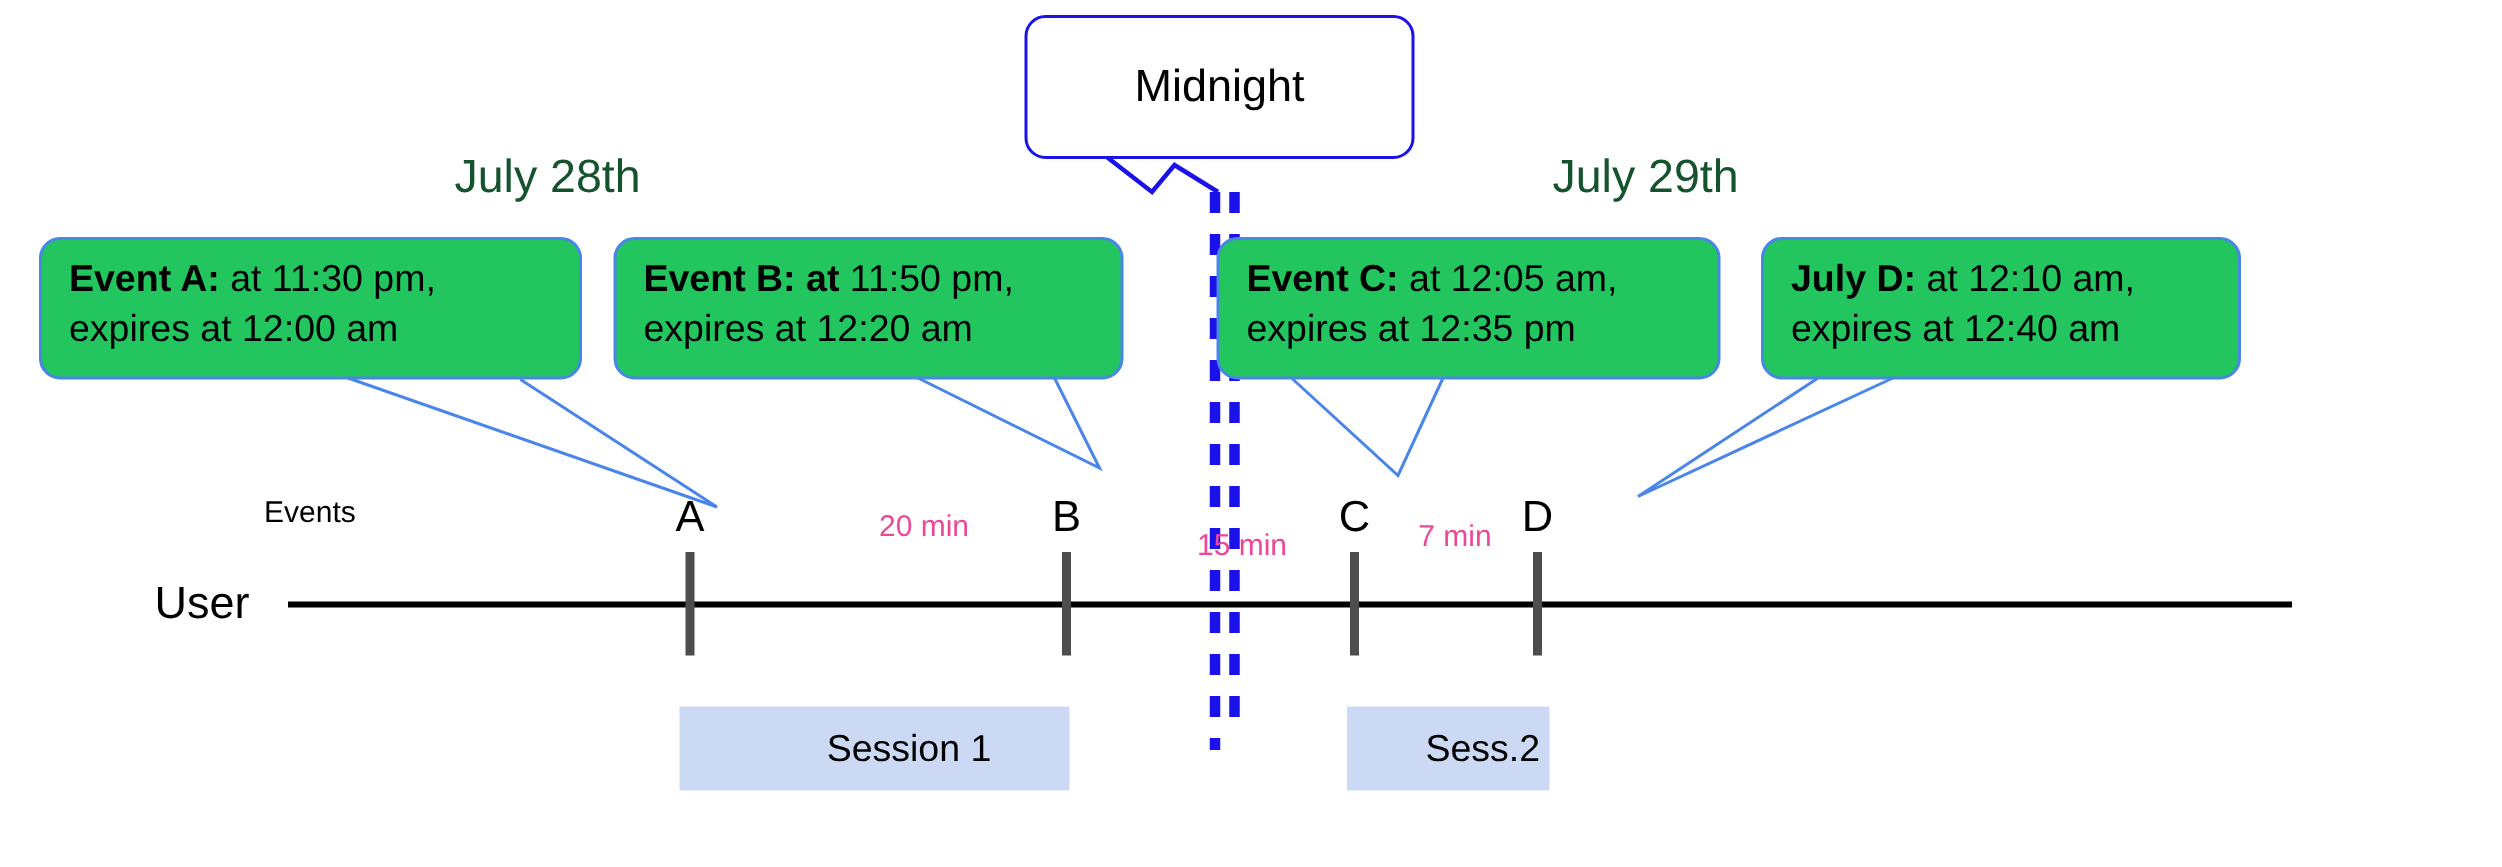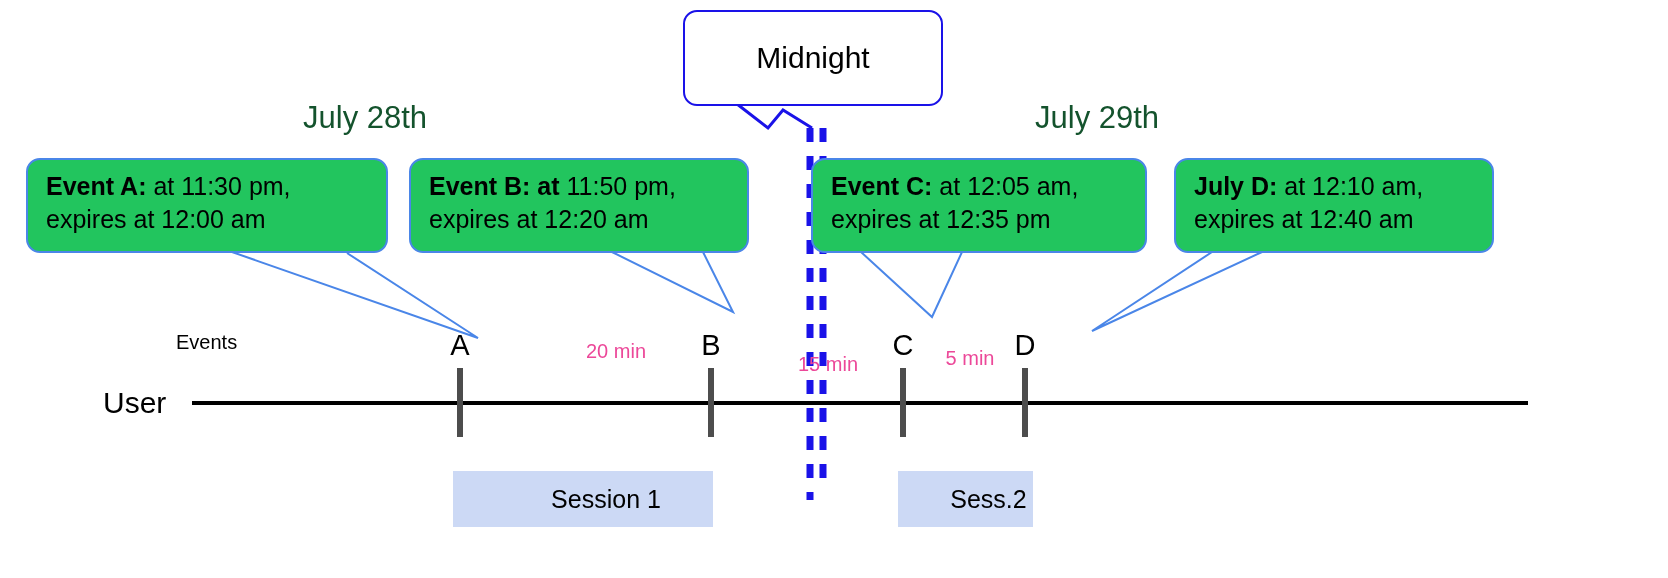--- a/index.html
+++ b/index.html
@@ -196,21 +196,21 @@
     <span>D</span>
   </div>
 
   <div class="gap-label" style="left:556px; top:340px; width:120px;">
     <span>20 min</span>
   </div>
   <div class="gap-label" style="left:773px; top:353px; width:110px;">
     <span>15 min</span>
   </div>
   <div class="gap-label" style="left:925px; top:347px; width:90px;">
-    <span>5 min</span>
+    <span>7 min</span>
   </div>
 
   <div class="session-box" style="left:453px; top:471px; width:260px; height:56px;">
     <span>Session 1</span>
   </div>
   <div class="session-box" style="left:898px; top:471px; width:135px; height:56px;">
     <span>Sess.2</span>
   </div>
 
 </div>

